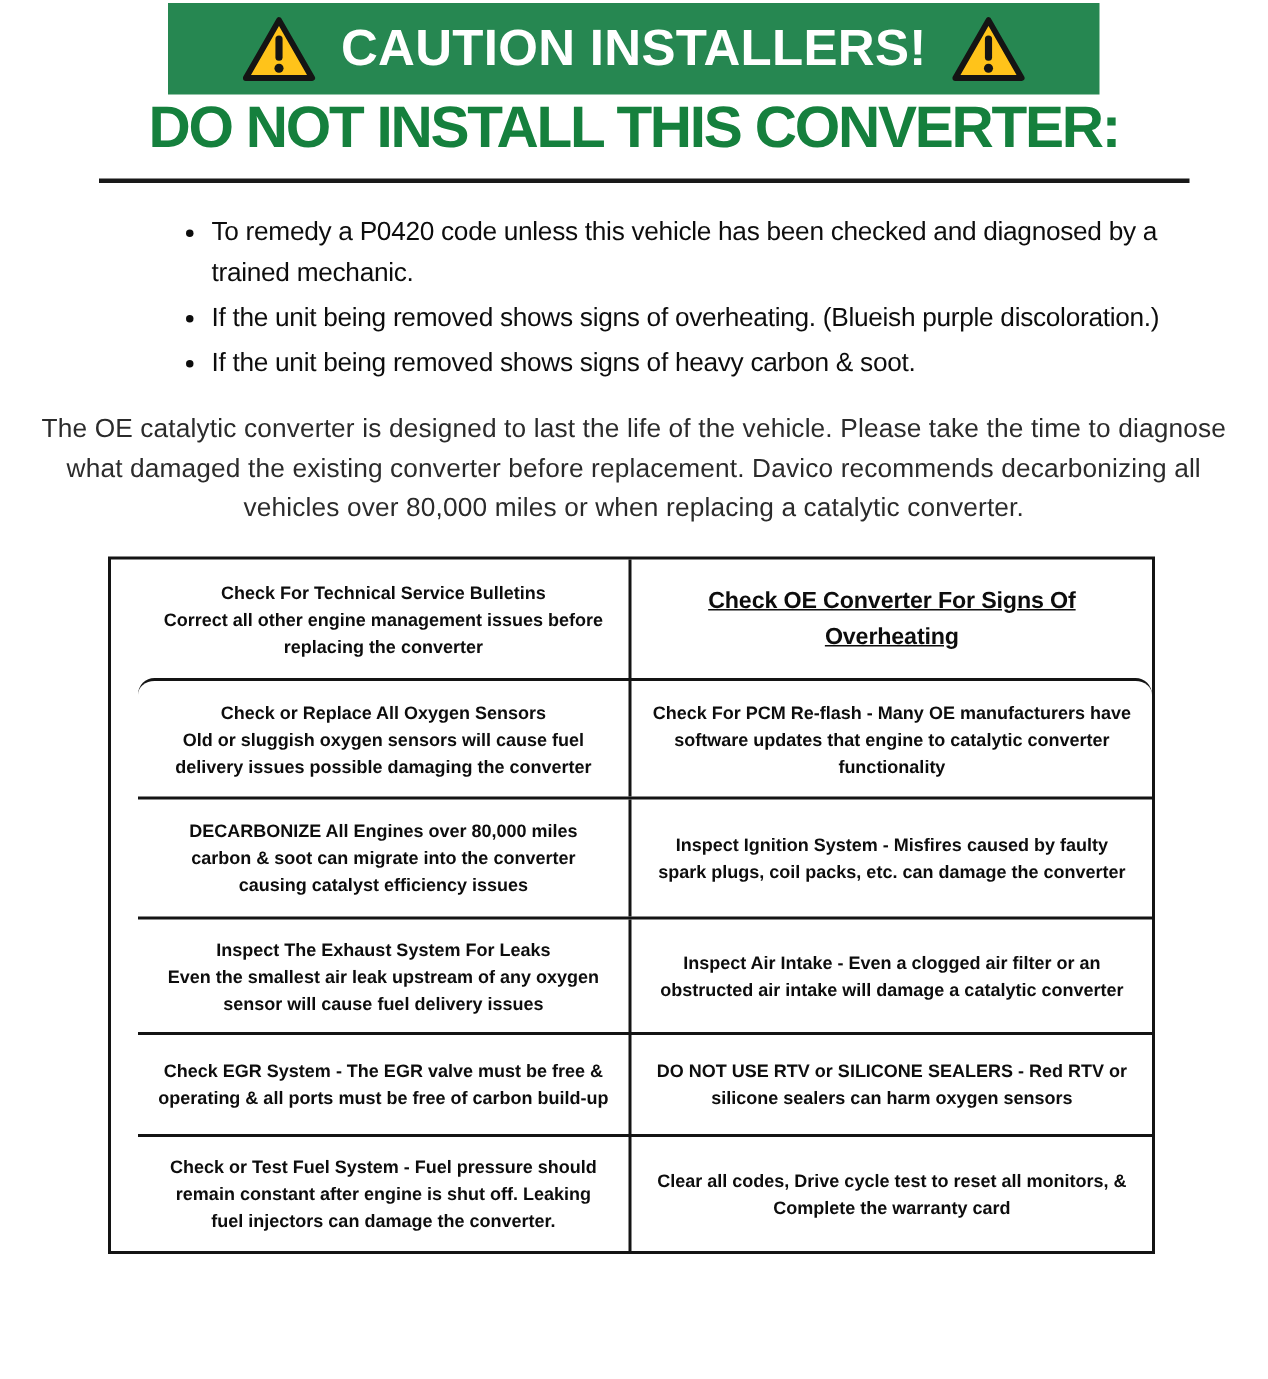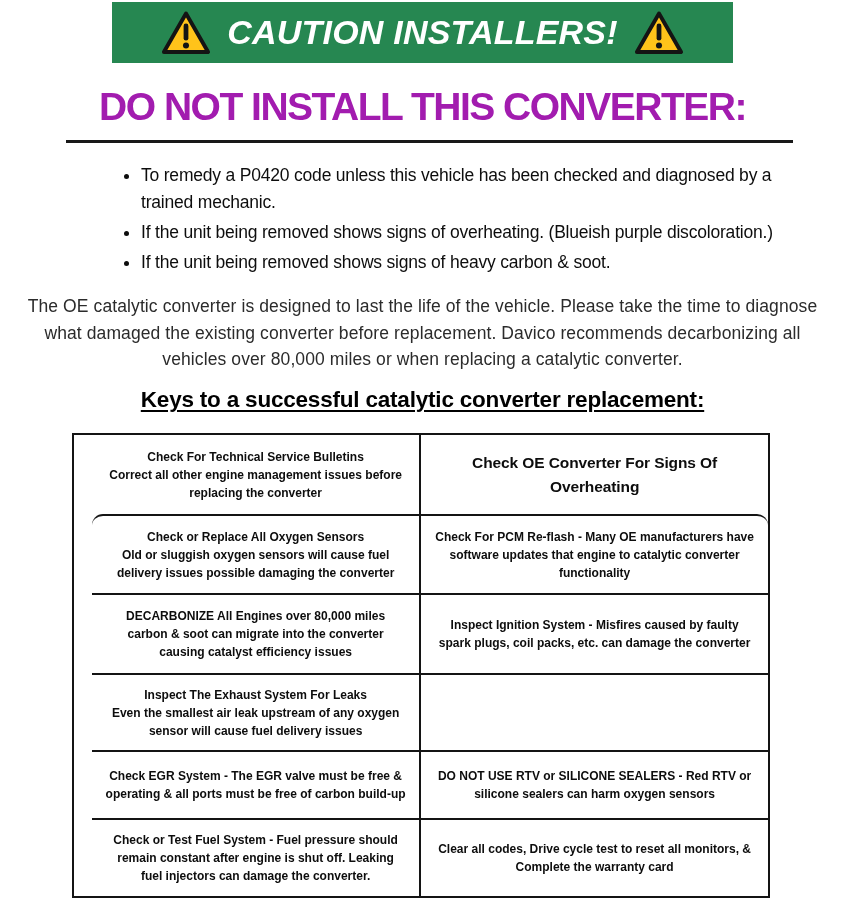--- a/index.html
+++ b/index.html
@@ -11,31 +11,31 @@
   body{
     width:845px;height:919px;background:#ffffff;overflow:hidden;
     font-family:"Liberation Sans",sans-serif;color:var(--ink);
   }
   .page{width:845px;height:919px;position:relative;}
 
   
   .banner{
     box-sizing:border-box;width:621px;height:61px;margin:2px 0 0 112px;
     background:var(--banner-bg);
-    display:flex;align-items:center;justify-content:center;gap:15px;font-style:italic;
+    display:flex;align-items:center;justify-content:center;gap:15px;
   }
   .banner-title{
     color:#ffffff;font-size:34px;font-weight:800;letter-spacing:0.2px;white-space:nowrap;
   }
   .tri{width:52px;height:47px;display:block;}
 
   
   .headline{
-    margin:23px 10px 0;text-align:center;
-    font-size:39px;font-weight:800;letter-spacing:-1.5px;color:#a21caf;line-height:1.1;
+    margin:2px 10px 0;text-align:center;
+    font-size:39px;font-weight:800;letter-spacing:-1.5px;color:#15803d;line-height:1.1;
   }
 
   .rule{
     border:none;border-top:3px solid #181818;
     width:727px;margin:11px 0 0 66px;
   }
 
   
   .warning-list{
     margin:19px 60px 0 123px;padding-left:18px;
@@ -70,21 +70,21 @@
   .trow:nth-child(5){height:66px;}
   .trow:nth-child(6){height:76px;}
   .cell{
     box-sizing:border-box;display:flex;align-items:center;justify-content:center;
     text-align:center;padding:4px 13px;
     font-size:12px;font-weight:700;line-height:1.5;letter-spacing:0;
     white-space:pre-line;color:#0d0d0d;
   }
   .cell-left{width:48.7%;border-right:2px solid var(--ink);}
   .cell-right{width:51.3%;}
-  .trow:nth-child(1) .cell-right{font-size:15.5px;letter-spacing:-0.1px;}
+  .trow:nth-child(1) .cell-right{font-size:15.5px;letter-spacing:-0.1px;text-decoration:underline;}
 </style>
 </head>
 <body>
 
 <div class="page">
 
   <div class="banner">
     <svg class="tri" viewBox="0 0 120 108" aria-hidden="true">
       <path d="M60 10 L111 99 H9 Z" fill="var(--tri-fill)" stroke="var(--ink)" stroke-width="9" stroke-linejoin="round"></path>
       <path d="M60 39 v28" stroke="var(--ink)" stroke-width="11" stroke-linecap="round" fill="none"></path>
@@ -103,40 +103,40 @@
   <hr class="rule">
 
   <ul class="warning-list">
       <li>To remedy a P0420 code unless this vehicle has been checked and diagnosed by a trained mechanic.</li>
       <li>If the unit being removed shows signs of overheating. (Blueish purple discoloration.)</li>
       <li>If the unit being removed shows signs of heavy carbon &amp; soot.</li>
     </ul>
 
   <p class="advisory">The OE catalytic converter is designed to last the life of the vehicle. Please take the time to diagnose what damaged the existing converter before replacement. Davico recommends decarbonizing all vehicles over 80,000 miles or when replacing a catalytic converter.</p>
 
-  <h2 class="keys-heading">Keys to a successful catalytic converter replacement:</h2>
 
   <div class="ktable">
       <div class="trow">
         <div class="cell cell-left">Check For Technical Service Bulletins
 Correct all other engine management issues before replacing the converter</div>
         <div class="cell cell-right">Check OE Converter For Signs Of Overheating</div>
       </div>
       <div class="trow">
         <div class="cell cell-left">Check or Replace All Oxygen Sensors
 Old or sluggish oxygen sensors will cause fuel delivery issues possible damaging the converter</div>
         <div class="cell cell-right">Check For PCM Re-flash - Many OE manufacturers have software updates that engine to catalytic converter functionality</div>
       </div>
       <div class="trow">
         <div class="cell cell-left">DECARBONIZE All Engines over 80,000 miles carbon &amp; soot can migrate into the converter causing catalyst efficiency issues</div>
         <div class="cell cell-right">Inspect Ignition System - Misfires caused by faulty spark plugs, coil packs, etc. can damage the converter</div>
       </div>
       <div class="trow">
         <div class="cell cell-left">Inspect The Exhaust System For Leaks
 Even the smallest air leak upstream of any oxygen sensor will cause fuel delivery issues</div>
+        <div class="cell cell-right">Inspect Air Intake - Even a clogged air filter or an obstructed air intake will damage a catalytic converter</div>
       </div>
       <div class="trow">
         <div class="cell cell-left">Check EGR System - The EGR valve must be free &amp; operating &amp; all ports must be free of carbon build-up</div>
         <div class="cell cell-right">DO NOT USE RTV or SILICONE SEALERS - Red RTV or silicone sealers can harm oxygen sensors</div>
       </div>
       <div class="trow">
         <div class="cell cell-left">Check or Test Fuel System - Fuel pressure should remain constant after engine is shut off.  Leaking fuel injectors can damage the converter.</div>
         <div class="cell cell-right">Clear all codes,  Drive cycle test to reset all monitors, &amp; Complete the warranty card</div>
       </div>
     </div>

